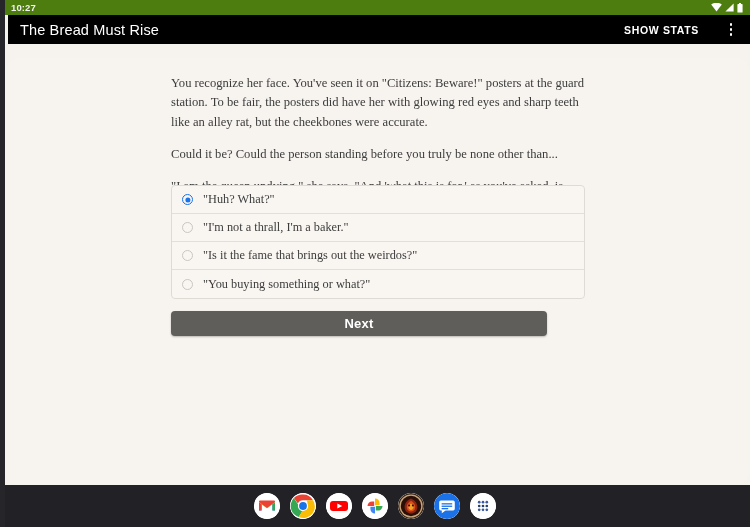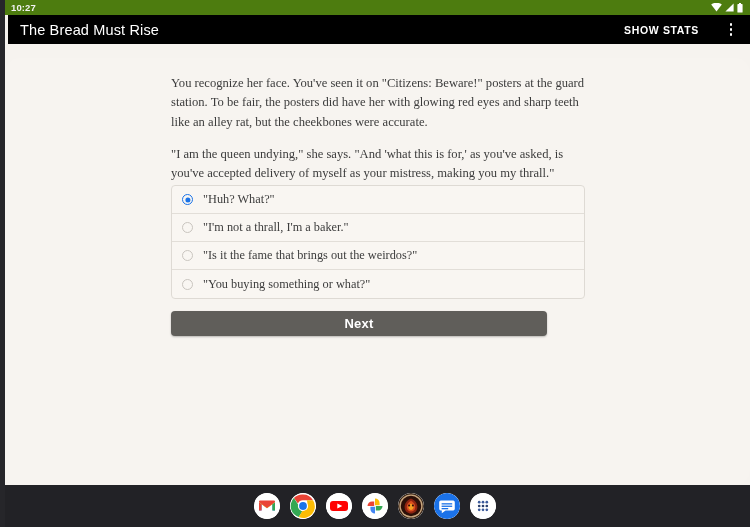--- a/index.html
+++ b/index.html
@@ -260,20 +260,21 @@
       <i></i>
       <i></i>
     </span>
   </span>
 </div>
 
 <div id="content">
 
   <div id="story">
     <p>You recognize her face. You've seen it on "Citizens: Beware!" posters at the guard station. To be fair, the posters did have her with glowing red eyes and sharp teeth like an alley rat, but the cheekbones were accurate.</p>
+    <p>Could it be? Could the person standing before you truly be none other than...</p>
     <p>"I am the queen undying," she says. "And 'what this is for,' as you've asked, is you've accepted delivery of myself as your mistress, making you my thrall."</p>
   </div>
 
   <div id="choice-list">
     <div class="choice-row selected">
       <span class="radio"></span>
       <span class="choice-label">"Huh? What?"</span>
     </div>
     <div class="choice-row">
       <span class="radio"></span>

